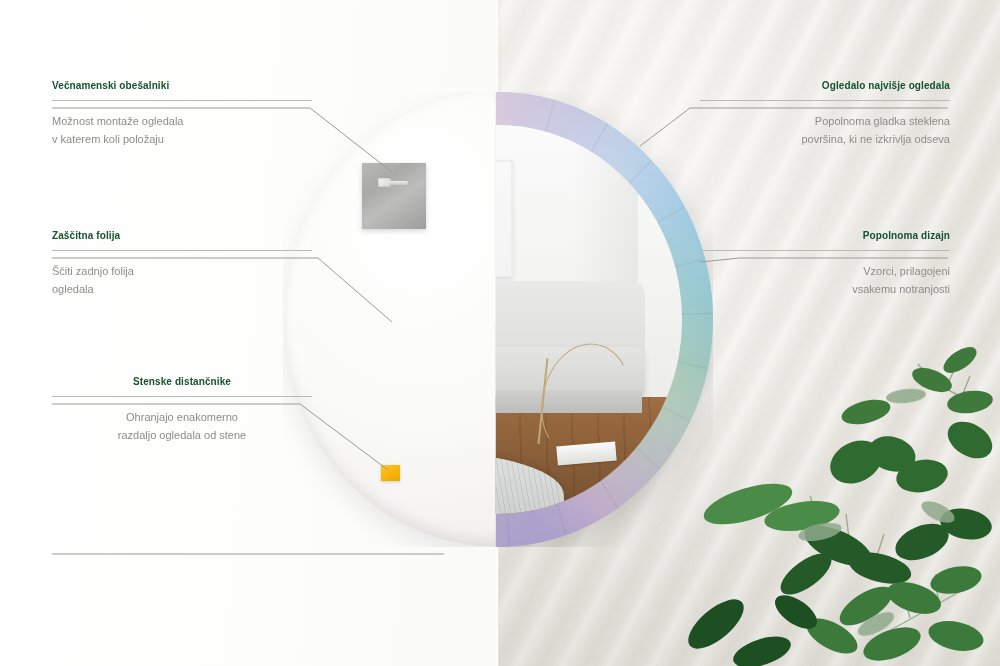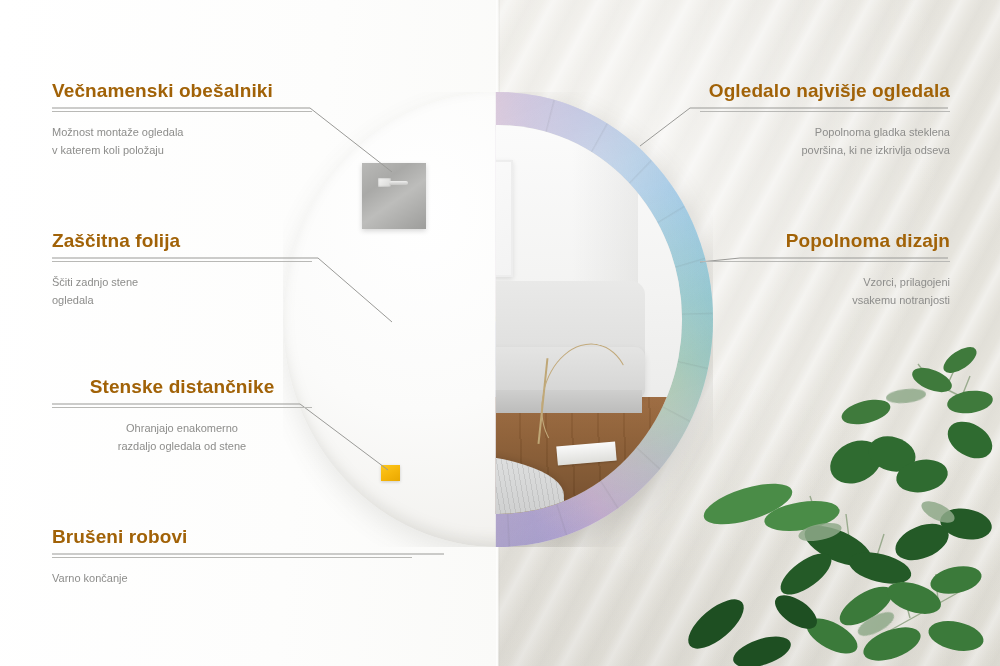--- a/index.html
+++ b/index.html
@@ -253,21 +253,21 @@
     background:linear-gradient(150deg,#fdc81e 0%,#f5b50a 55%,#e9a800 100%);
     box-shadow:0 1px 3px rgba(0,0,0,.18);
   }
 
   
   .leaders { position:absolute; inset:0; width:1000px; height:666px; pointer-events:none; }
 
   
   .callout { position:absolute; }
   .callout .title {
-    font-size:19px; font-weight:bold; color:#a16207; letter-spacing:.1px;
+    font-size:10px; font-weight:bold; color:#14532d; letter-spacing:.1px;
     white-space:nowrap;
   }
   .callout .rule {
     height:1px; background:#b9b9b6; margin:9px 0 11px 0;
   }
   .callout .desc {
     font-size:11px; color:#8d8d8b; line-height:18px; font-weight:normal;
   }
   .callout.left { text-align:left; }
   .callout.right { text-align:right; }
@@ -361,36 +361,31 @@
   <div class="callout left" id="c1">
     <div class="title">Večnamenski obešalniki</div>
     <div class="rule"></div>
     <div class="desc" style="white-space:pre-line">Možnost montaže ogledala
 v katerem koli položaju</div>
   </div>
 
   <div class="callout left" id="c2">
     <div class="title">Zaščitna folija</div>
     <div class="rule"></div>
-    <div class="desc" style="white-space:pre-line">Ščiti zadnjo stene
+    <div class="desc" style="white-space:pre-line">Ščiti zadnjo folija
 ogledala</div>
   </div>
 
   <div class="callout left" id="c3">
     <div class="title">Stenske distančnike</div>
     <div class="rule"></div>
     <div class="desc" style="white-space:pre-line">Ohranjajo enakomerno
 razdaljo ogledala od stene</div>
   </div>
 
-  <div class="callout left" id="c4">
-    <div class="title">Brušeni robovi</div>
-    <div class="rule"></div>
-    <div class="desc" style="white-space:pre-line">Varno končanje</div>
-  </div>
 
   <div class="callout right" id="c5">
     <div class="title">Ogledalo najvišje ogledala</div>
     <div class="rule"></div>
     <div class="desc" style="white-space:pre-line">Popolnoma gladka steklena
 površina, ki ne izkrivlja odseva</div>
   </div>
 
   <div class="callout right" id="c6">
     <div class="title">Popolnoma dizajn</div>

